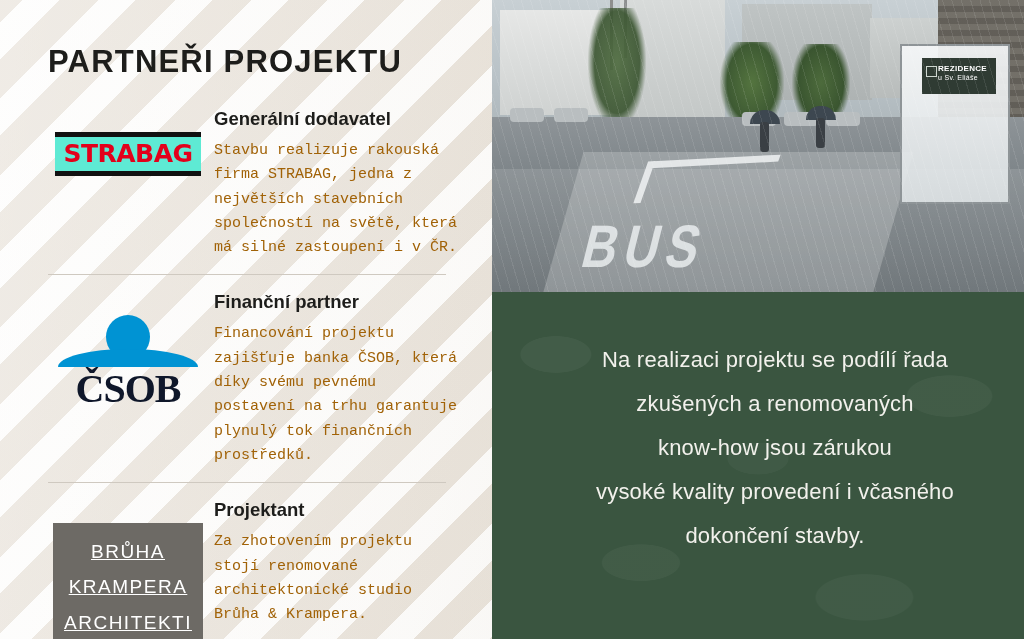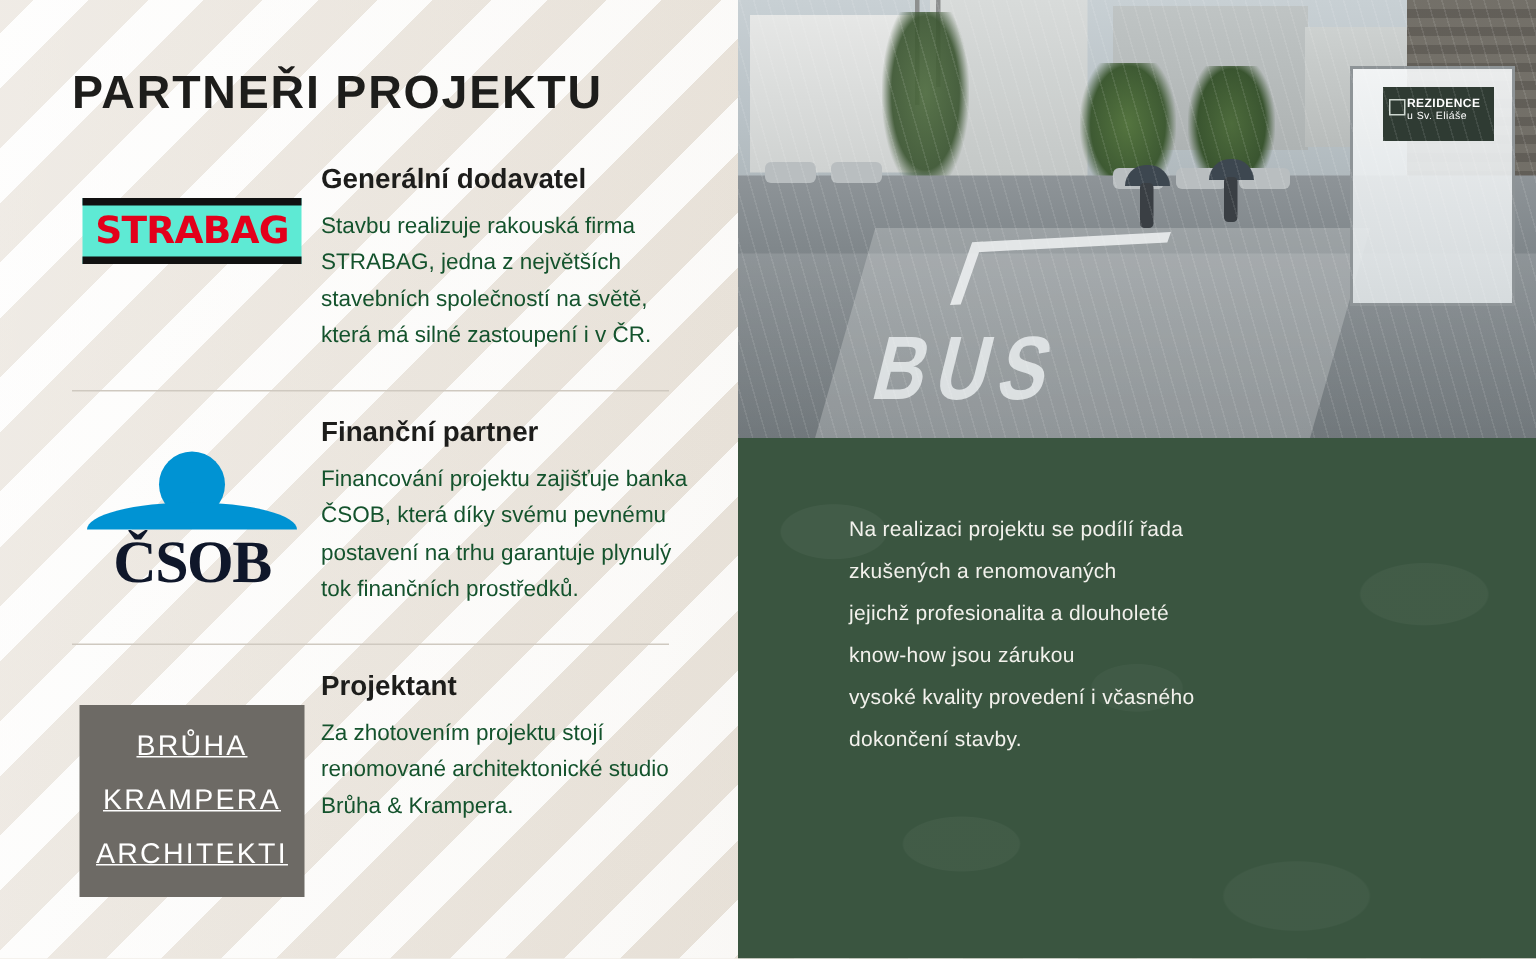--- a/index.html
+++ b/index.html
@@ -68,22 +68,23 @@
   }
   .partner-heading {
     font-size: 18.5px;
     font-weight: bold;
     color: #1d1d1b;
     margin-bottom: 9px;
   }
   .partner-text {
     font-size: 15px;
     line-height: 1.62;
-    color: #14532d;
+    color: #a16207;
     max-width: 250px;
+    font-family: Liberation Mono, monospace;
   }
   .divider {
     height: 1px;
     background: #cfc9c0;
     margin: 14px 0 14px 0;
     width: 398px;
   }
 
   
   .logo-strabag {
@@ -318,23 +319,24 @@
       radial-gradient(ellipse 58px 30px at 12% 18%, rgba(255,255,255,0.045) 0 60%, rgba(255,255,255,0) 62%),
       radial-gradient(ellipse 70px 34px at 86% 30%, rgba(255,255,255,0.04) 0 60%, rgba(255,255,255,0) 62%),
       radial-gradient(ellipse 64px 30px at 28% 78%, rgba(255,255,255,0.04) 0 60%, rgba(255,255,255,0) 62%),
       radial-gradient(ellipse 80px 38px at 70% 88%, rgba(255,255,255,0.035) 0 60%, rgba(255,255,255,0) 62%),
       radial-gradient(ellipse 50px 26px at 50% 48%, rgba(255,255,255,0.03) 0 60%, rgba(255,255,255,0) 62%);
   }
   .quote-text {
     position: relative;
     padding: 46px 40px 0 74px;
     color: #f2f1ec;
-    font-size: 14px;
+    font-size: 22px;
     line-height: 2.0;
     letter-spacing: .2px;
+    text-align: center;
   }
   .quote-text p { margin: 0; }
 </style>
 </head>
 <body>
 
 <div class="bg-texture"></div>
 <div class="bg-vignette"></div>
 
 <div class="page">
@@ -429,21 +431,20 @@
         <div>u Sv. Eliáše</div>
       </div>
       <div class="ph-rain"></div>
     </div>
 
     <div class="quote">
       <div class="quote-leaves"></div>
       <div class="quote-text">
         <p>Na realizaci projektu se podílí řada</p>
         <p>zkušených a renomovaných</p>
-        <p>jejichž profesionalita a dlouholeté</p>
         <p>know-how jsou zárukou</p>
         <p>vysoké kvality provedení i včasného</p>
         <p>dokončení stavby.</p>
       </div>
     </div>
 
   </div>
 </div>
 
 </body></html>

